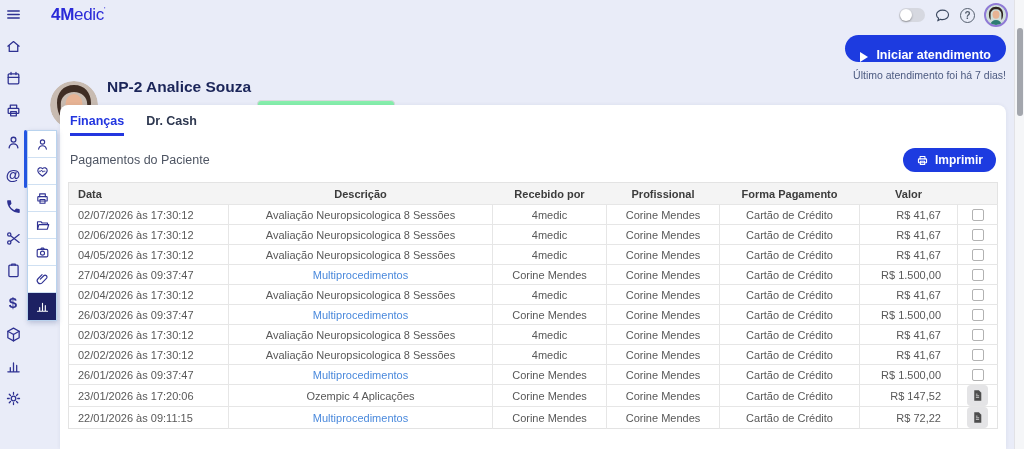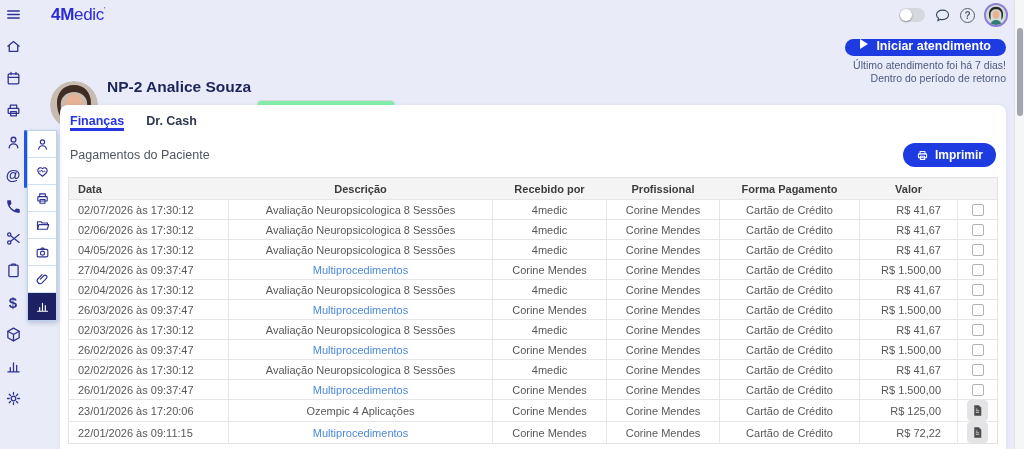--- a/index.html
+++ b/index.html
@@ -42,28 +42,28 @@
   .badge { background:#86efac; border:1px solid #d8d8dc; border-radius:4px; padding:2px 8px; font-size:11.5px; color:#5a6985; white-space:nowrap; }
   .badge b { color:#2a3560; margin-left:4px; }
   .icon-row { display:flex; align-items:center; gap:6px; margin-top:8px; }
   .tile { width:19px; height:19px; border-radius:4px; display:flex; align-items:center; justify-content:center; cursor:pointer; flex:0 0 auto; }
   .tile.amber { background:#f7a415; }
   .tile.red { background:#e8272c; }
   .plainic { width:19px; height:19px; display:flex; align-items:center; justify-content:center; cursor:pointer; }
   .sep { width:1px; height:15px; background:#c3cbe8; margin:0 3px; }
 
   .pright { position:absolute; right:18px; top:35px; text-align:right; }
-  .start-btn { background:#1d3be0; color:#fff; border:none; border-radius:15px; height:17px; padding:0 15px; font-size:12.5px; font-weight:bold; display:inline-flex; align-items:flex-start; gap:8px; cursor:pointer; font-family:inherit; }
+  .start-btn { background:#1d3be0; color:#fff; border:none; border-radius:15px; height:27px; padding:0 15px; font-size:12.5px; font-weight:bold; display:inline-flex; align-items:flex-end; gap:8px; cursor:pointer; font-family:inherit; }
   .play { width:0; height:0; border-left:8px solid #fff; border-top:5px solid transparent; border-bottom:5px solid transparent; }
   .pright .note { font-size:10.5px; color:#4c5a80; margin-top:3px; line-height:13px; }
 
   
   .card { position:absolute; left:60px; top:105px; right:18px; bottom:0; background:#fff; border-radius:8px 8px 0 0; box-shadow:0 0 4px rgba(30,40,90,.07); }
   .tabs { display:flex; gap:22px; padding:9px 0 0 10px; }
-  .tab { font-size:12.5px; font-weight:bold; color:#2e3850; cursor:pointer; border-bottom:3px solid transparent; }
+  .tab { font-size:12.5px; font-weight:bold; color:#2e3850; padding-bottom:5px; cursor:pointer; border-bottom:3px solid transparent; }
   .tab.active { color:#2336df; border-bottom-color:#2336df; }
 
   .pay-head { display:flex; align-items:center; margin:12px 10px 0 10px; height:24px; }
   .pay-title { font-size:12.5px; color:#4e5563; }
   .print-btn { margin-left:auto; background:#1d3be0; color:#fff; border:none; border-radius:13px; height:24px; padding:0 13px; font-size:12px; font-weight:bold; display:inline-flex; align-items:center; gap:6px; cursor:pointer; font-family:inherit; }
 
   table { border-collapse:collapse; table-layout:fixed; margin:10px 8px 0 8px; width:calc(100% - 16px); border:1px solid #e3e3e3; }
   th { background:#f4f4f4; font-size:11px; color:#3c3c3c; height:22px; padding:0 6px; font-weight:bold; text-align:center; }
   td { font-size:11px; color:#585858; height:20px; padding:0 6px; text-align:center; border-top:1px solid #e6e6e6; border-left:1px solid #e6e6e6; white-space:nowrap; overflow:hidden; }
   td:first-child { border-left:none; }
@@ -297,21 +297,20 @@
   </div>
 </section>
 
 <div class="pright">
   <button class="start-btn">
       <span class="play"></span>
       <span>Iniciar atendimento</span>
     </button>
   <div class="note">
     <div>Último atendimento foi há 7 dias!</div>
-    <div>Dentro do período de retorno</div>
   </div>
 </div>
 
 <main class="card">
   <div class="tabs">
     <div class="tab active">Finanças</div>
     <div class="tab">Dr. Cash</div>
   </div>
 
   <div class="pay-head">
@@ -405,29 +404,20 @@
         <tr>
     <td class="c-date">02/03/2026 às 17:30:12</td>
     <td class="c-desc">Avaliação Neuropsicologica 8 Sessões</td>
     <td class="c-recv">4medic</td>
     <td class="c-prof">Corine Mendes</td>
     <td class="c-pay">Cartão de Crédito</td>
     <td class="c-val">R$ 41,67</td>
     <td class="c-act"><input type="checkbox" style=""></td>
   </tr>
         <tr>
-    <td class="c-date">26/02/2026 às 09:37:47</td>
-    <td class="c-desc link">Multiprocedimentos</td>
-    <td class="c-recv">Corine Mendes</td>
-    <td class="c-prof">Corine Mendes</td>
-    <td class="c-pay">Cartão de Crédito</td>
-    <td class="c-val">R$ 1.500,00</td>
-    <td class="c-act"><input type="checkbox" style=""></td>
-  </tr>
-        <tr>
     <td class="c-date">02/02/2026 às 17:30:12</td>
     <td class="c-desc">Avaliação Neuropsicologica 8 Sessões</td>
     <td class="c-recv">4medic</td>
     <td class="c-prof">Corine Mendes</td>
     <td class="c-pay">Cartão de Crédito</td>
     <td class="c-val">R$ 41,67</td>
     <td class="c-act"><input type="checkbox" style=""></td>
   </tr>
         <tr>
     <td class="c-date">26/01/2026 às 09:37:47</td>
@@ -437,21 +427,21 @@
     <td class="c-pay">Cartão de Crédito</td>
     <td class="c-val">R$ 1.500,00</td>
     <td class="c-act"><input type="checkbox" style=""></td>
   </tr>
         <tr>
     <td class="c-date">23/01/2026 às 17:20:06</td>
     <td class="c-desc">Ozempic 4 Aplicações</td>
     <td class="c-recv">Corine Mendes</td>
     <td class="c-prof">Corine Mendes</td>
     <td class="c-pay">Cartão de Crédito</td>
-    <td class="c-val">R$ 125,00</td>
+    <td class="c-val">R$ 147,52</td>
     <td class="c-act"><button class="receipt-btn">
               <svg viewBox="0 0 24 24" width="13" height="13">
                 <path d="M6 2.5h8.5L19 7v14.5H6z" fill="#4d4d4d"></path>
                 <path d="M9 9.5h3M9 12.5h6M9 15.5h6" stroke="#e4e4e6" stroke-width="1.4"></path>
               </svg>
             </button></td>
   </tr>
         <tr>
     <td class="c-date">22/01/2026 às 09:11:15</td>
     <td class="c-desc link">Multiprocedimentos</td>

